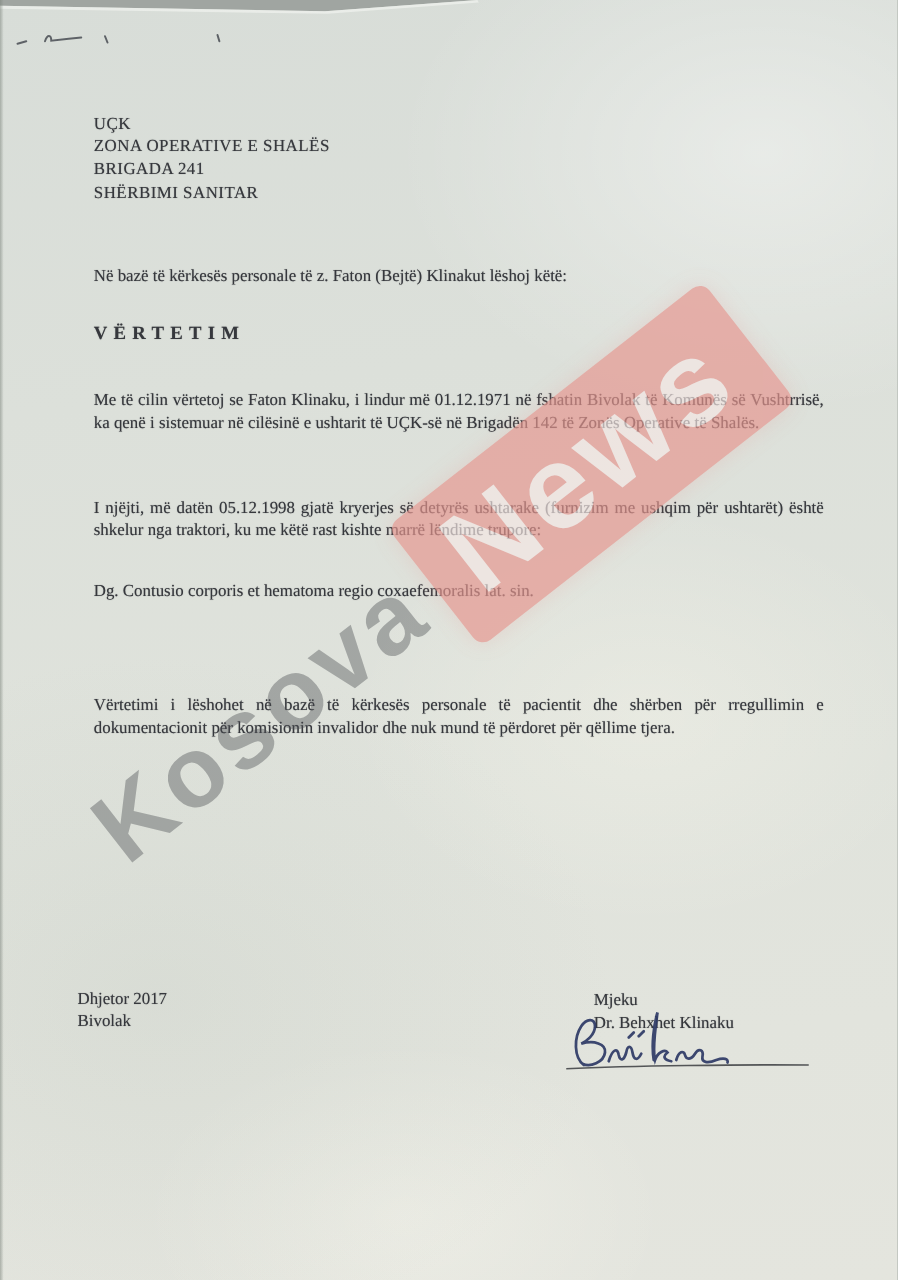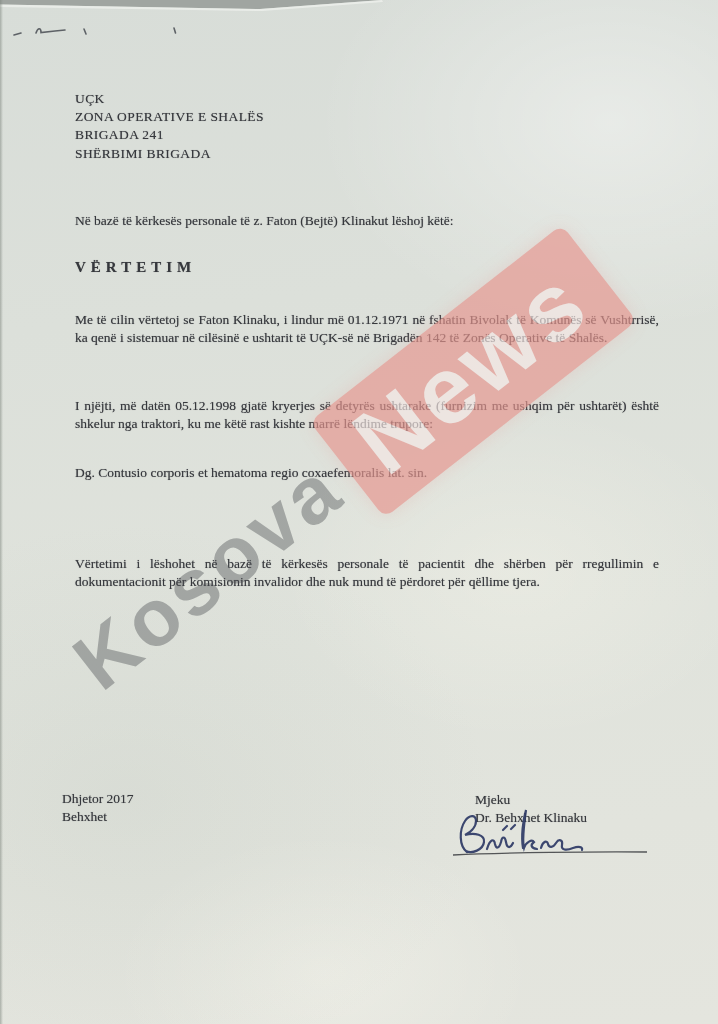--- a/index.html
+++ b/index.html
@@ -68,39 +68,39 @@
       <path d="M30 11 c2 -6 5 -5 5 -0.5 l14 -1.5 l10 -1"></path>
       <path d="M78 7 l2 5"></path>
       <path d="M168 6 l1.5 5"></path>
     </g>
   </svg>
 
   <div class="block ink" style="top:90px">
     <div class="header-line">UÇK</div>
     <div class="header-line">ZONA OPERATIVE E SHALËS</div>
     <div class="header-line">BRIGADA 241</div>
-    <div class="header-line">SHËRBIMI BRIGADA</div>
+    <div class="header-line">SHËRBIMI SANITAR</div>
   </div>
 
   <div class="block ink" style="top:212px">Në bazë të kërkesës personale të z. Faton (Bejtë) Klinakut lëshoj këtë:</div>
 
   <div class="doc-title ink" style="top:259px">VËRTETIM</div>
 
   <div class="block ink justify" style="top:311px">Me të cilin vërtetoj se Faton Klinaku, i lindur më 01.12.1971 në fshatin Bivolak të Komunës së Vushtrrisë, ka qenë i sistemuar në cilësinë e ushtarit të UÇK-së në Brigadën 142 të Zonës Operative të Shalës.</div>
 
   <div class="block ink justify" style="top:397px">I njëjti, më datën 05.12.1998 gjatë kryerjes së detyrës ushtarake (furnizim me ushqim për ushtarët) është shkelur nga traktori, ku me këtë rast kishte marrë lëndime trupore:</div>
 
   <div class="block ink" style="top:464px">Dg. Contusio corporis et hematoma regio coxaefemoralis lat. sin.</div>
 
 
   <div class="block ink justify" style="top:555px">Vërtetimi i lëshohet në bazë të kërkesës personale të pacientit dhe shërben për rregullimin e dokumentacionit për komisionin invalidor dhe nuk mund të përdoret për qëllime tjera.</div>
 
   <div class="footer ink" style="position:absolute;left:62px;top:790px">
     <div>Dhjetor 2017</div>
-    <div>Behxhet</div>
+    <div>Bivolak</div>
   </div>
 
   <div class="footer ink" style="position:absolute;left:475px;top:791px">
     <div>Mjeku</div>
     <div>Dr. Behxhet Klinaku</div>
   </div>
 
   <svg class="sig-svg" width="210" height="62" viewBox="0 0 210 62">
     <path d="M8 49 C60 46.5 150 45.5 202 46" stroke="#3a3c40" stroke-width="1.3" fill="none" opacity="0.85"></path>
     <g stroke="#2e3a66" stroke-width="2.2" fill="none" stroke-linecap="round" opacity="0.92">

